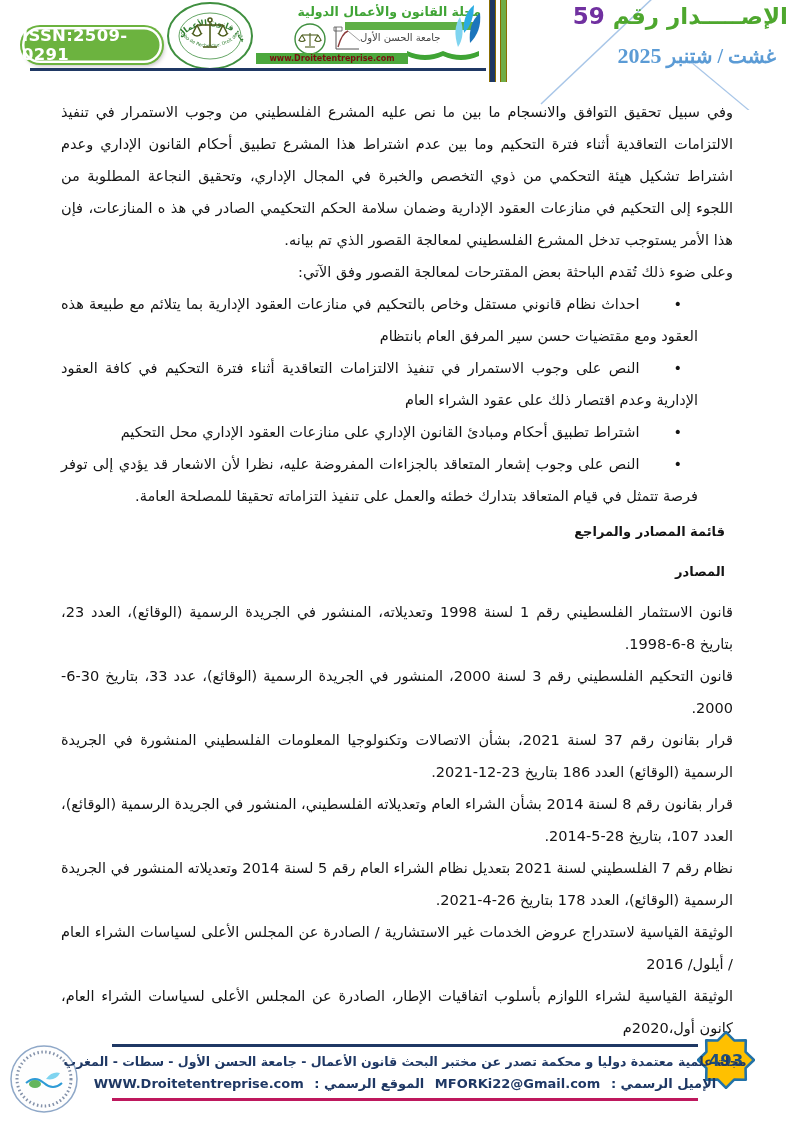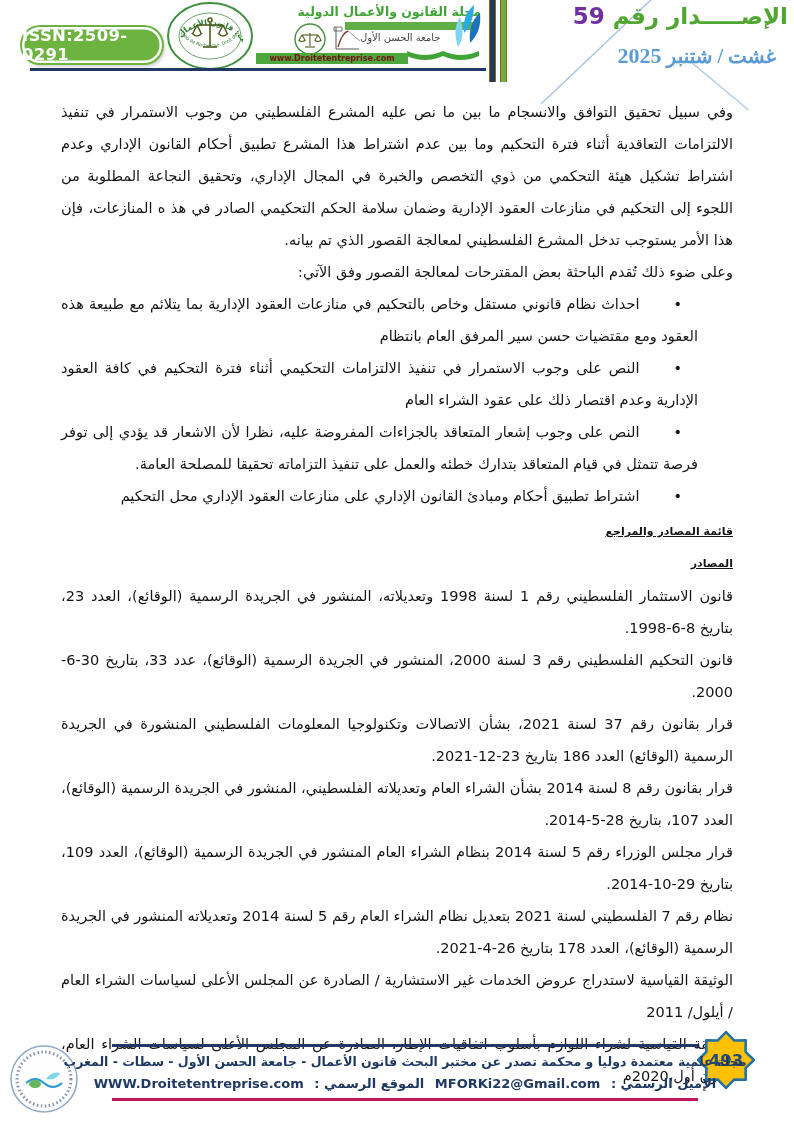--- a/index.html
+++ b/index.html
@@ -44,21 +44,21 @@
   .issue-year { font-size:22px; }
   
   .content {
     position:absolute; top:96px; left:61px; width:672px;
     direction:rtl; text-align:justify;
     font-size:14.5px; line-height:32px;
   }
   .content p { margin:0; }
   .bullets { margin-right:35px; }
   .bullet-item::before { content:"•"; display:inline-block; margin-right:16px; margin-left:34px; }
-  .content h3 { font-size:11px; font-weight:bold; margin:0;text-decoration:underline; }
+  .content h3 { font-size:13px; font-weight:bold; margin:8px; }
   .heading-list { margin-top:4px !important; }
   .docs-heading { margin-top:30px !important; }
   
   .footer-mid {
     position:absolute; left:112px; top:1044px; width:586px; height:57px;
     border-top:3px solid #1F3864; border-bottom:3px solid #be185d;
     display:flex; flex-direction:column; justify-content:space-evenly; align-items:center;
   }
   .footer-line1 { direction:rtl; color:#1F3864; font-weight:bold; font-size:12.5px; white-space:nowrap; }
   .footer-line2 { direction:rtl; color:#1F3864; font-weight:bold; font-size:13px; white-space:nowrap; }
@@ -156,39 +156,38 @@
       </div>
     </div>
   </header>
 
   <main class="content">
     <p>وفي سبيل تحقيق التوافق والانسجام ما بين ما نص عليه المشرع الفلسطيني من وجوب الاستمرار في تنفيذ الالتزامات التعاقدية أثناء فترة التحكيم وما بين عدم اشتراط هذا المشرع تطبيق أحكام القانون الإداري وعدم اشتراط تشكيل هيئة التحكمي من ذوي التخصص والخبرة في المجال الإداري، وتحقيق النجاعة المطلوبة من اللجوء إلى التحكيم في منازعات العقود الإدارية وضمان سلامة الحكم التحكيمي الصادر في هذ ه المنازعات، فإن هذا الأمر يستوجب تدخل المشرع الفلسطيني لمعالجة القصور الذي تم بيانه.</p>
     <p>وعلى ضوء ذلك تُقدم الباحثة بعض المقترحات لمعالجة القصور وفق الآتي:</p>
 
     <div class="bullets">
       <p class="bullet-item">احداث نظام قانوني مستقل وخاص بالتحكيم في منازعات العقود الإدارية بما يتلائم مع طبيعة هذه العقود ومع مقتضيات حسن سير المرفق العام بانتظام</p>
-      <p class="bullet-item">النص على وجوب الاستمرار في تنفيذ الالتزامات التحكيمي أثناء فترة التحكيم في كافة العقود الإدارية وعدم اقتصار ذلك على عقود الشراء العام</p>
+      <p class="bullet-item">النص على وجوب الاستمرار في تنفيذ الالتزامات التعاقدية أثناء فترة التحكيم في كافة العقود الإدارية وعدم اقتصار ذلك على عقود الشراء العام</p>
+      <p class="bullet-item">اشتراط تطبيق أحكام ومبادئ القانون الإداري على منازعات العقود الإداري محل التحكيم</p>
       <p class="bullet-item">النص على وجوب إشعار المتعاقد بالجزاءات المفروضة عليه، نظرا لأن الاشعار قد يؤدي إلى توفر فرصة تتمثل في قيام المتعاقد بتدارك خطئه والعمل على تنفيذ التزاماته تحقيقا للمصلحة العامة.</p>
-      <p class="bullet-item">اشتراط تطبيق أحكام ومبادئ القانون الإداري على منازعات العقود الإداري محل التحكيم</p>
     </div>
 
     <h3 class="heading-list">قائمة المصادر والمراجع</h3>
     <h3>المصادر</h3>
 
     <div>
       <p>قانون الاستثمار الفلسطيني رقم 1 لسنة 1998 وتعديلاته، المنشور في الجريدة الرسمية (الوقائع)، العدد 23، بتاريخ 8-6-1998.</p>
       <p>قانون التحكيم الفلسطيني رقم 3 لسنة 2000، المنشور في الجريدة الرسمية (الوقائع)، عدد 33، بتاريخ 30-6-2000.</p>
       <p>قرار بقانون رقم 37 لسنة 2021، بشأن الاتصالات وتكنولوجيا المعلومات الفلسطيني المنشورة في الجريدة الرسمية (الوقائع) العدد 186 بتاريخ 23-12-2021.</p>
       <p>قرار بقانون رقم 8 لسنة 2014 بشأن الشراء العام وتعديلاته الفلسطيني، المنشور في الجريدة الرسمية (الوقائع)، العدد 107، بتاريخ 28-5-2014.</p>
-      <p>قرار مجلس الوزراء رقم 5 لسنة 2014 بنظام الشراء العام المنشور في الجريدة الرسمية (الوقائع)، العدد 109، بتاريخ 29-10-2014.</p>
       <p>نظام رقم 7 الفلسطيني لسنة 2021 بتعديل نظام الشراء العام رقم 5 لسنة 2014 وتعديلاته المنشور في الجريدة الرسمية (الوقائع)، العدد 178 بتاريخ 26-4-2021.</p>
     </div>
 
     <div>
-      <p>الوثيقة القياسية لاستدراج عروض الخدمات غير الاستشارية / الصادرة عن المجلس الأعلى لسياسات الشراء العام / أيلول/ 2011</p>
+      <p>الوثيقة القياسية لاستدراج عروض الخدمات غير الاستشارية / الصادرة عن المجلس الأعلى لسياسات الشراء العام / أيلول/ 2016</p>
       <p>الوثيقة القياسية لشراء اللوازم بأسلوب اتفاقيات الإطار، الصادرة عن المجلس الأعلى لسياسات الشراء العام، كانون أول،2020م</p>
     </div>
   </main>
 
   <footer>
 
     <svg class="page-badge" width="58" height="58" viewBox="0 0 56 56">
       <polygon points="28,1 35.9,9.1 47.1,8.9 46.9,20.1 55,28 46.9,35.9 47.1,47.1 35.9,46.9 28,55 20.1,46.9 8.9,47.1 9.1,35.9 1,28 9.1,20.1 8.9,8.9 20.1,9.1" fill="#FFC000" stroke="#2272A8" stroke-width="2.5" stroke-linejoin="round"></polygon>
       <text x="28" y="33.5" text-anchor="middle" font-size="16" font-weight="bold" fill="#1F4E79">493</text>
     </svg>

